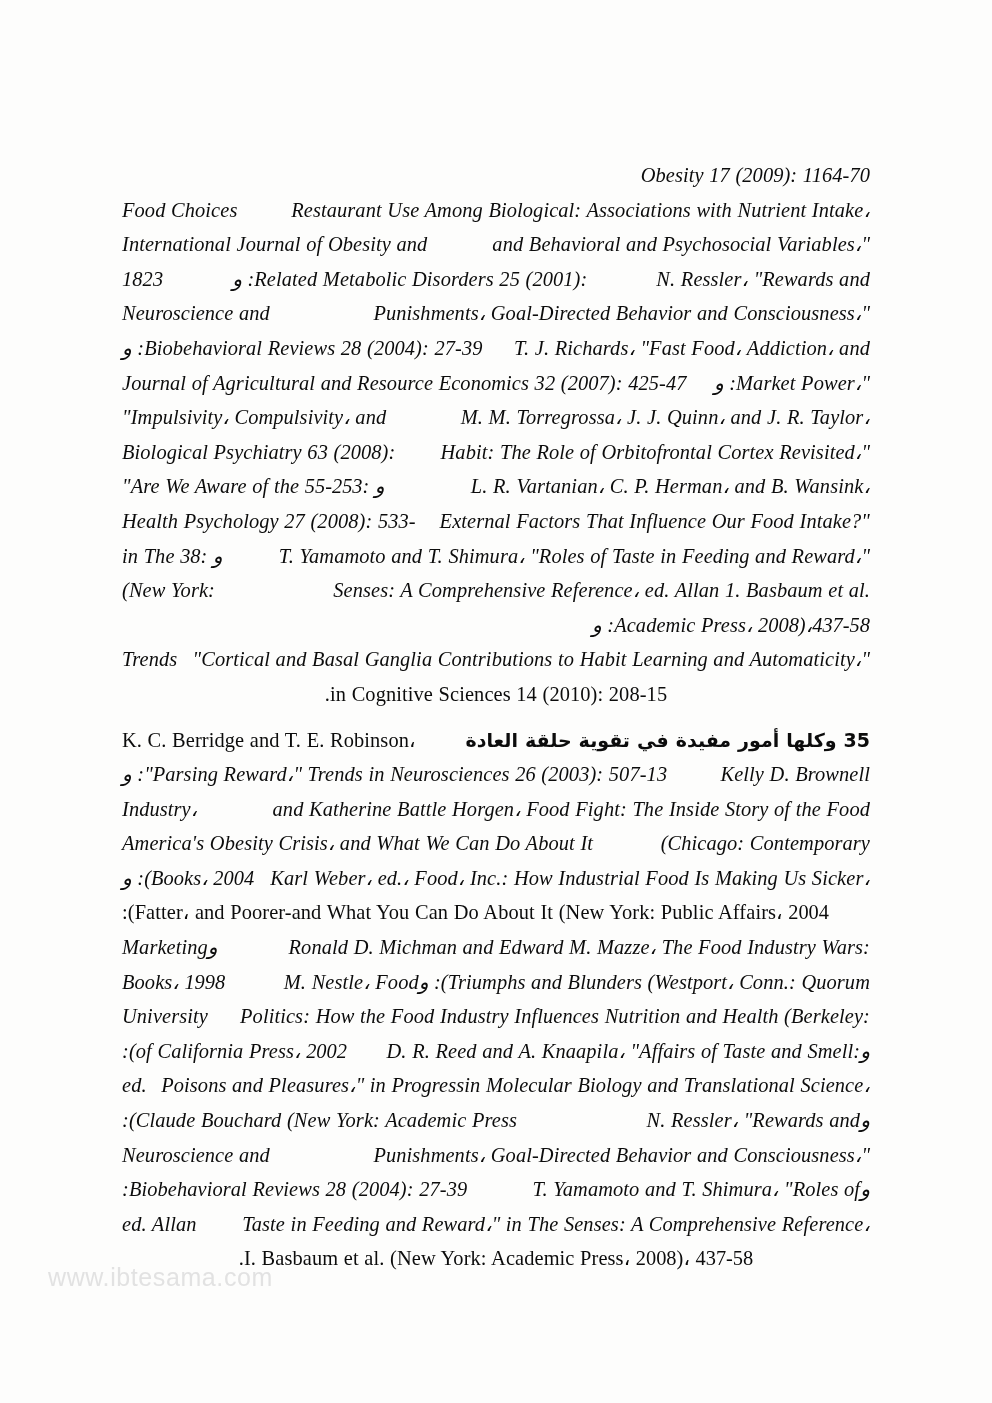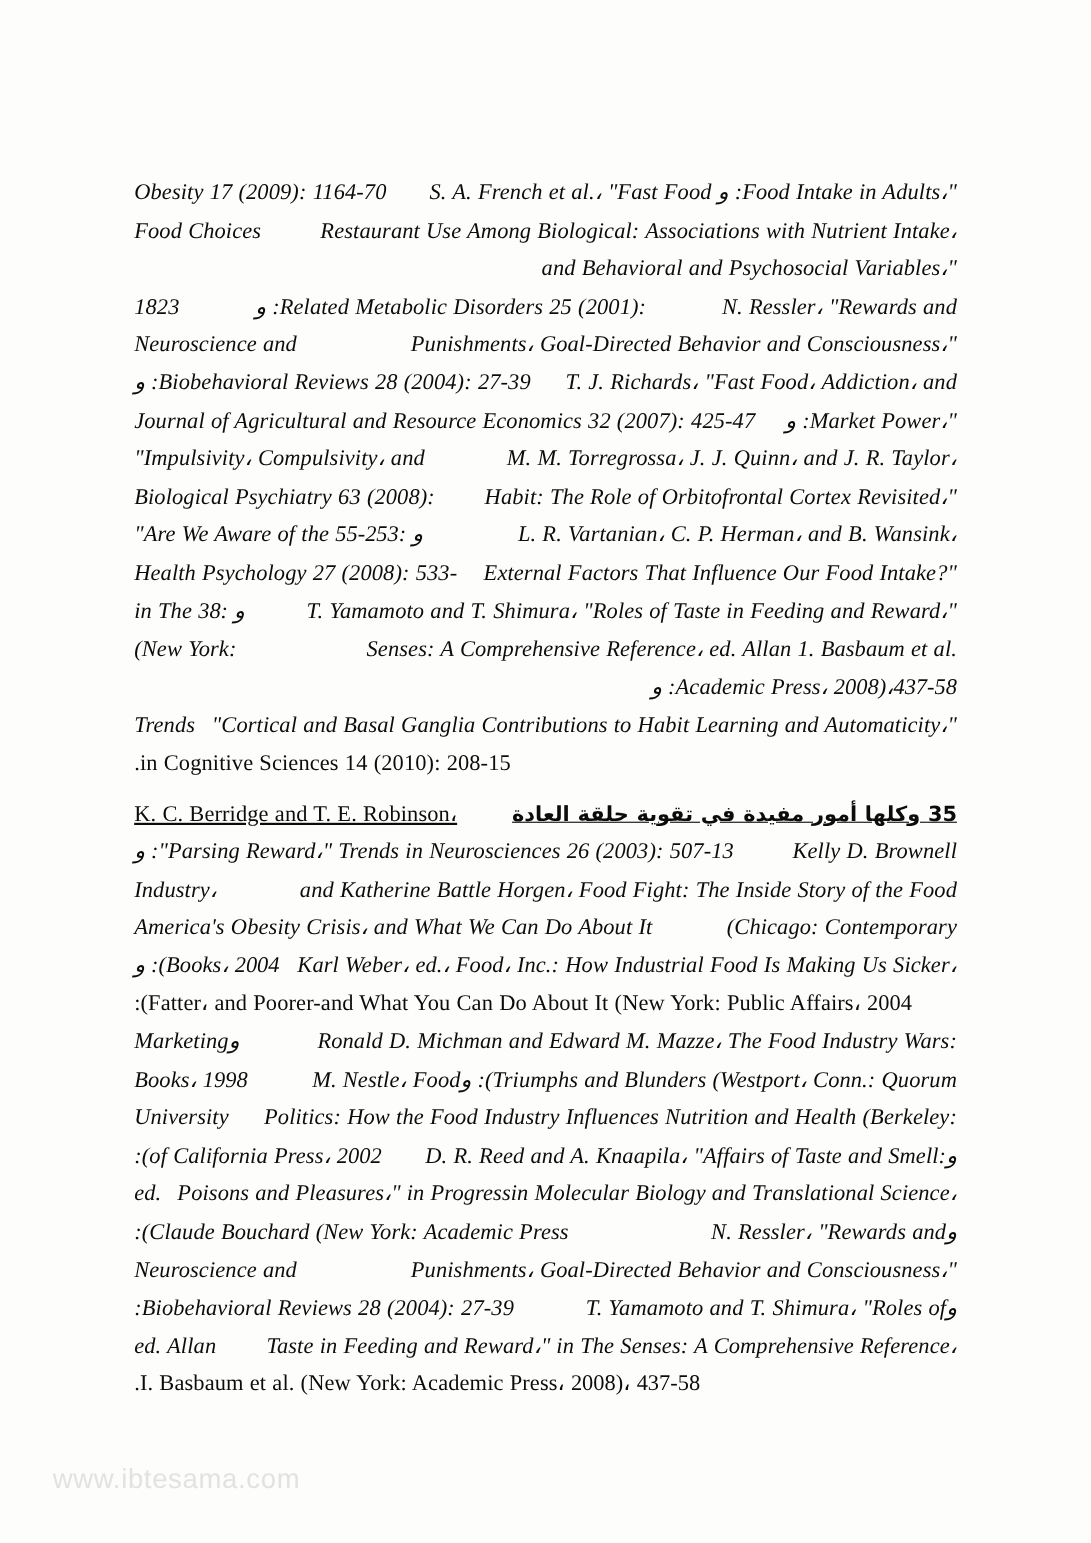--- a/index.html
+++ b/index.html
@@ -55,75 +55,74 @@
   .line.justified {
     display: flex;
     justify-content: space-between;
     white-space: nowrap;
   }
   .line.justified > span {
     display: inline-block;
     font-style: italic;
   }
   .line.align-right {
-    text-align: left;
+    text-align: center;
     direction: ltr;
   }
   .line.align-left {
     text-align: left;
     direction: ltr;
   }
   .ar-bold {
     font-family: "DejaVu Sans", "Liberation Sans", sans-serif;
     font-weight: bold;
     font-size: 19px;
     direction: rtl;
     unicode-bidi: embed;
   }
   .heading-line {
     display: flex;
     justify-content: space-between;
     align-items: baseline;
     direction: ltr;
     white-space: nowrap;
-    text-decoration: underline;
   }
   .watermark {
     position: absolute;
     left: 48px;
-    top: 1331px;
+    top: 1263px;
     font-family: "Liberation Sans", "DejaVu Sans", sans-serif;
     font-size: 25px;
     letter-spacing: 0.6px;
     color: #e2e2e2;
     user-select: none;
   }
 </style>
 </head>
 <body>
 
 <div class="page">
   <div class="scan-tint"></div>
 
   <div class="text-column">
 
     <div class="note-block">
 
       <div class="line justified">
-        <span class="ltr">S. A. French et al.، "Fast Food و :Food Intake in Adults،"</span>
         <span class="ltr">Obesity 17 (2009): 1164-70</span>
       </div>
 
       <div class="line justified">
         <span class="ltr">Restaurant Use Among Biological: Associations with Nutrient Intake،</span>
         <span class="ltr">Food Choices</span>
       </div>
 
       <div class="line justified">
         <span class="ltr">and Behavioral and Psychosocial Variables،"</span>
+        <span class="ltr">International Journal of Obesity and</span>
       </div>
 
       <div class="line justified">
         <span class="ltr">N. Ressler، "Rewards and</span>
         <span class="ltr">و :Related Metabolic Disorders 25 (2001):</span>
         <span class="ltr">1823</span>
       </div>
 
       <div class="line justified">
         <span class="ltr">Punishments، Goal-Directed Behavior and Consciousness،"</span>

